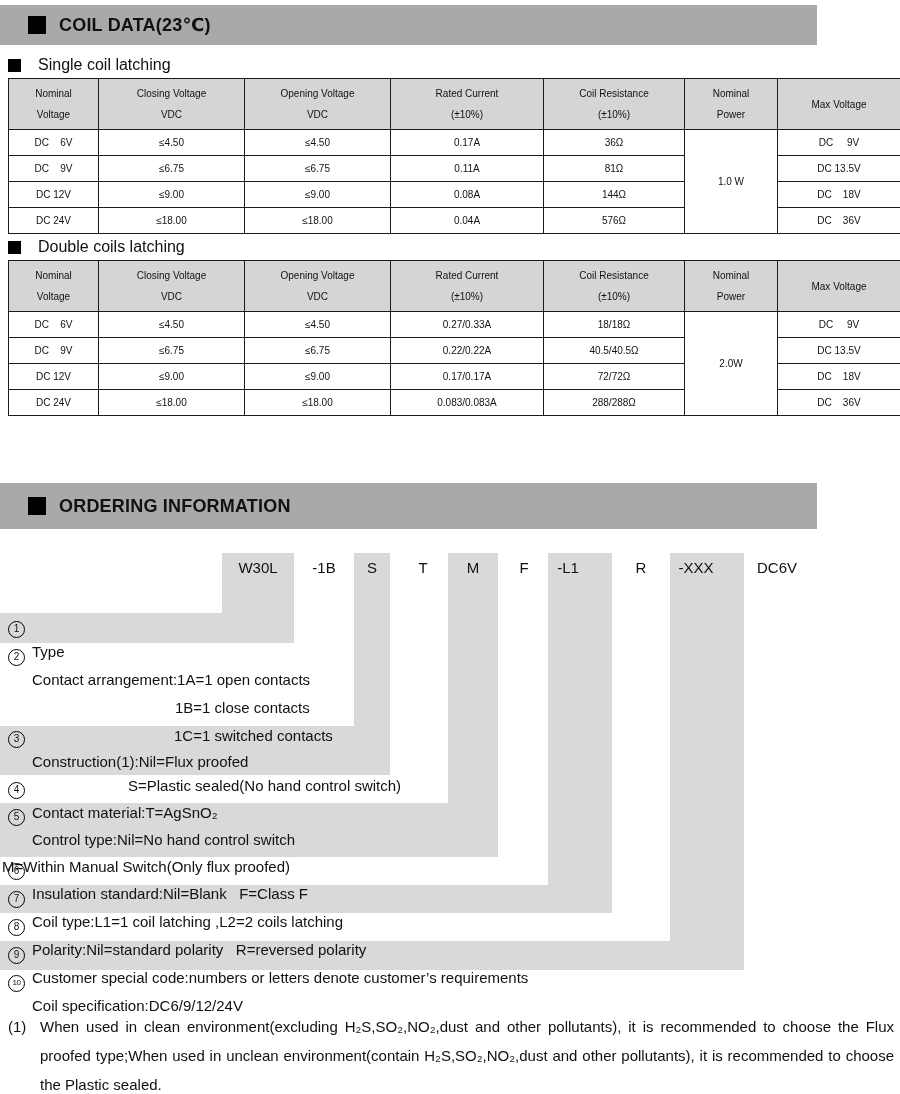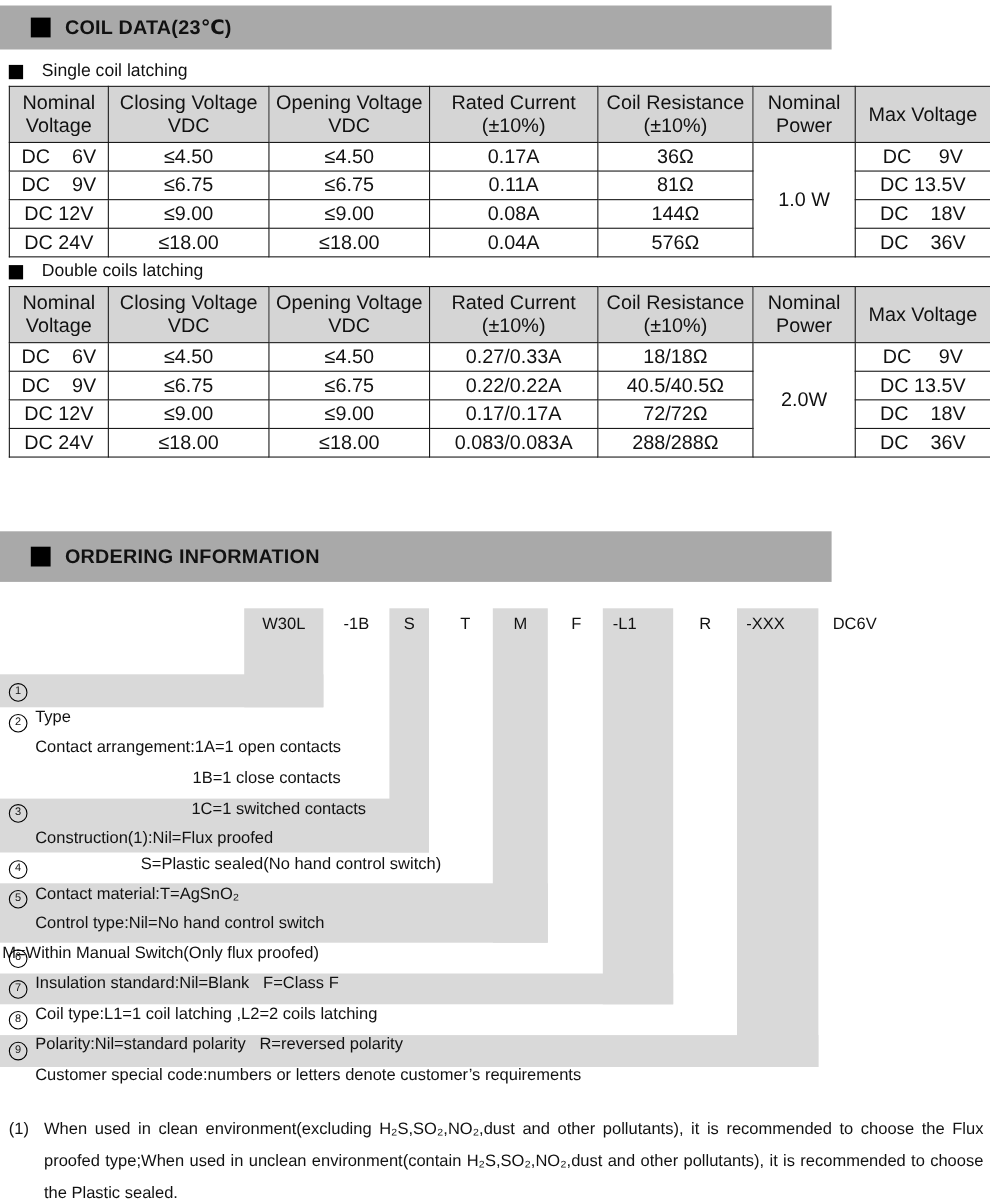--- a/index.html
+++ b/index.html
@@ -1,36 +1,36 @@
 <!DOCTYPE html>
 <html><head>
 <meta charset="utf-8">
 <style>
   html,body{margin:0;padding:0;background:#fff;}
   .page{position:relative;width:900px;height:1094px;background:#ffffff;overflow:hidden;
         font-family:"Liberation Sans","DejaVu Sans",sans-serif;color:#111;}
 
   
-  .secbar{position:absolute;left:0;width:756px;background:#a9a9a9;display:flex;align-items:center;}
+  .secbar{position:absolute;left:0;width:817px;background:#a9a9a9;display:flex;align-items:center;}
   #bar1{top:5px;height:40px;}
   #bar2{top:483px;height:46px;}
   .sq{width:18px;height:18px;background:#000;margin:0 13px 0 28px;flex:0 0 auto;}
   .sectitle{font-size:18px;font-weight:bold;letter-spacing:.2px;}
 
   
   .sublabel{position:absolute;left:8px;display:flex;align-items:center;font-size:16px;}
   #lab1{top:56px;}
   #lab2{top:238px;}
   .sq-sm{width:13px;height:13px;background:#000;margin-right:17px;flex:0 0 auto;}
 
   
   .twrap{position:absolute;left:8px;width:892px;}
   #t1{top:78px;}
   #t2{top:260px;}
-  table.spec{border-collapse:collapse;table-layout:fixed;width:892px;font-size:18px;}
+  table.spec{border-collapse:collapse;table-layout:fixed;width:892px;font-size:10px;}
   table.spec th,table.spec td{border:1px solid #1a1a1a;text-align:center;vertical-align:middle;
         padding:0;font-weight:normal;overflow:hidden;}
   table.spec th{background:#d5d5d5;height:50px;}
   table.spec th div{line-height:21px;}
   table.spec td{height:25px;line-height:25px;background:#fff;}
   td.lbl{background:#d5d5d5;white-space:pre;}
   td.pre{white-space:pre;}
 
   
   #diagram{position:absolute;top:551px;left:0;width:900px;height:450px;}
@@ -322,20 +322,24 @@
         <span class="otext">Coil type:L1=1 coil latching ,L2=2 coils latching</span>
       </div>
     <div class="oline" id="ln11">
         <span class="circ">8</span>
         <span class="otext">Polarity:Nil=standard polarity   R=reversed polarity</span>
       </div>
     <div class="oline" id="ln12">
         <span class="circ">9</span>
         <span class="otext">Customer special code:numbers or letters denote customer’s requirements</span>
       </div>
+    <div class="oline" id="ln13">
+        <span class="circ two">10</span>
+        <span class="otext">Coil specification:DC6/9/12/24V</span>
+      </div>
   </div>
 
   <div id="footnote">
     <span id="fn-marker">(1)</span>
     <span id="fn-text">When used in clean environment(excluding H₂S,SO₂,NO₂,dust and other pollutants), it is recommended to choose the Flux proofed type;When used in unclean environment(contain H₂S,SO₂,NO₂,dust and other pollutants), it is recommended to choose the Plastic sealed.</span>
   </div>
 
 </div>
 
 </body></html>

